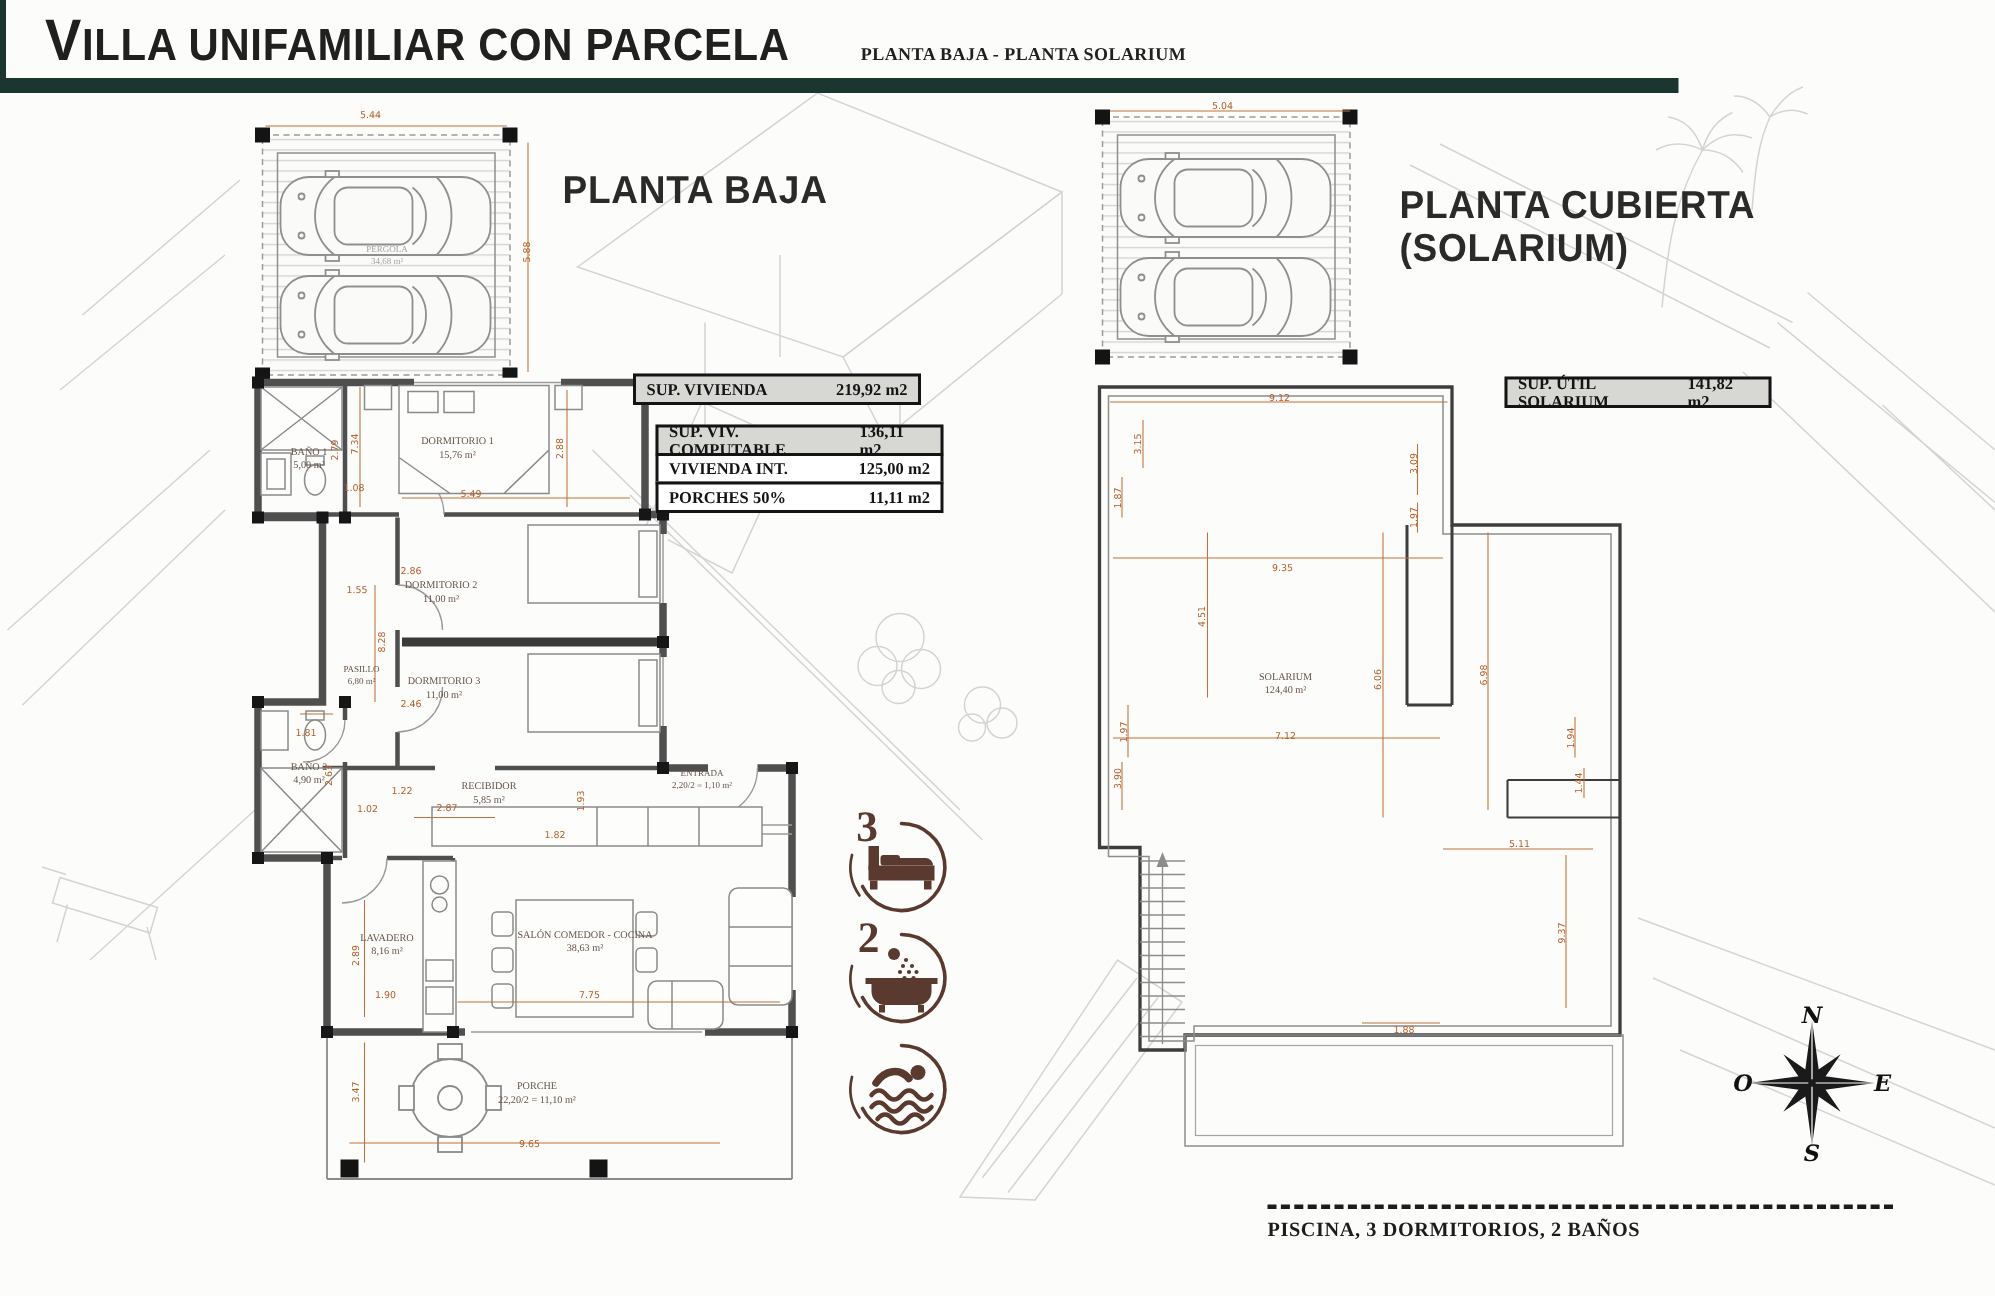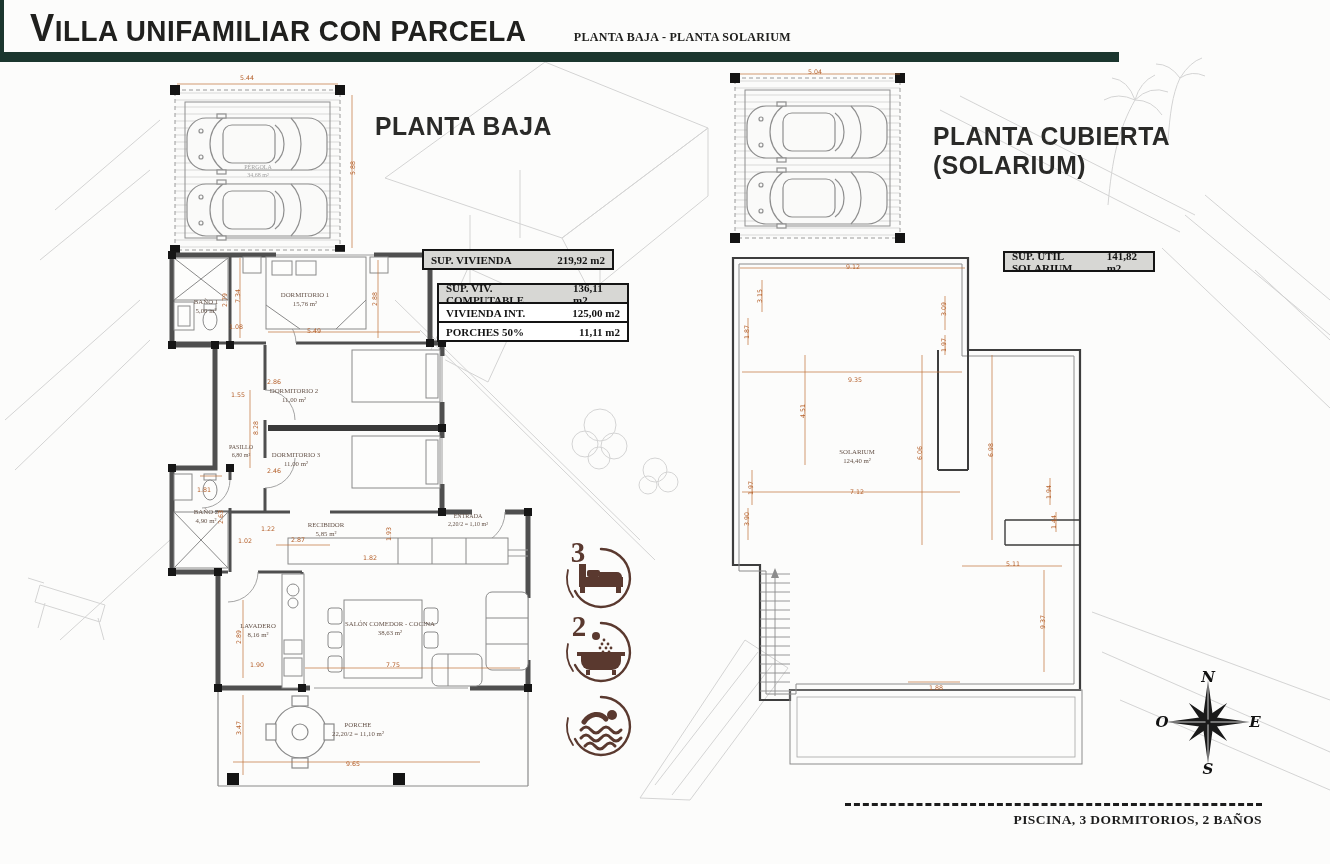--- a/index.html
+++ b/index.html
@@ -19,21 +19,21 @@
   .area-row+.area-row{margin-top:-2px}
   .room-lbl{position:absolute;transform:translate(-50%,-50%);text-align:center;font-size:6.8px;line-height:1.3;color:#66544a;white-space:nowrap}
   .room-lbl span{display:block}
   .room-lbl.light{color:#a3a3a3}
   .dim{position:absolute;transform:translate(-50%,-50%);font-family:"DejaVu Sans",sans-serif;font-size:6.3px;color:#b45e28;white-space:nowrap}
   .dim.v{transform:translate(-50%,-50%) rotate(-90deg)}
   .feature-num{position:absolute;transform:translate(-50%,-50%);font-family:"Liberation Serif",serif;font-weight:700;font-size:29px;color:#5a392f}
   .icon-svg{position:absolute}
   .compass-letter{position:absolute;transform:translate(-50%,-50%);font-family:"DejaVu Serif",serif;font-weight:700;font-style:italic;font-size:15px;color:#111}
   .footer-line{position:absolute;left:845px;top:803px;width:417px;border-top:3px dashed #1c1c1c}
-  .footer-text{position:absolute;left:845px;top:812px;width:417px;text-align:right;font-weight:700;font-size:13.5px;letter-spacing:.4px;color:#1c1c1c}
+  .footer-text{position:absolute;left:845px;top:812px;width:417px;text-align:left;font-weight:700;font-size:13.5px;letter-spacing:.4px;color:#1c1c1c}
 </style>
 </head>
 <body>
 
 <div class="page">
 
   <svg class="bg" width="1330" height="864" viewBox="0 0 1330 864">
     <defs>
       <pattern id="hatch" width="6" height="7" patternUnits="userSpaceOnUse">
         <rect width="6" height="7" fill="#fbfbfa"></rect>
@@ -255,21 +255,21 @@
     <div class="area-row">
       <span>VIVIENDA INT.</span>
       <span>125,00 m2</span>
     </div>
     <div class="area-row">
       <span>PORCHES 50%</span>
       <span>11,11 m2</span>
     </div>
   </div>
   <div class="area-table" style="left:1003px;top:251px">
-    <div class="area-row shaded" style="width:152px">
+    <div class="area-row shaded" style="width:178px">
       <span>SUP. ÚTIL SOLARIUM</span>
       <span>141,82 m2</span>
     </div>
   </div>
 
   <div class="room-lbl light" style="left:258px;top:172px;font-size:6px">
     <span>PÉRGOLA</span>
       <span>34,68 m²</span>
   </div>
   <div class="room-lbl" style="left:305px;top:300px">

